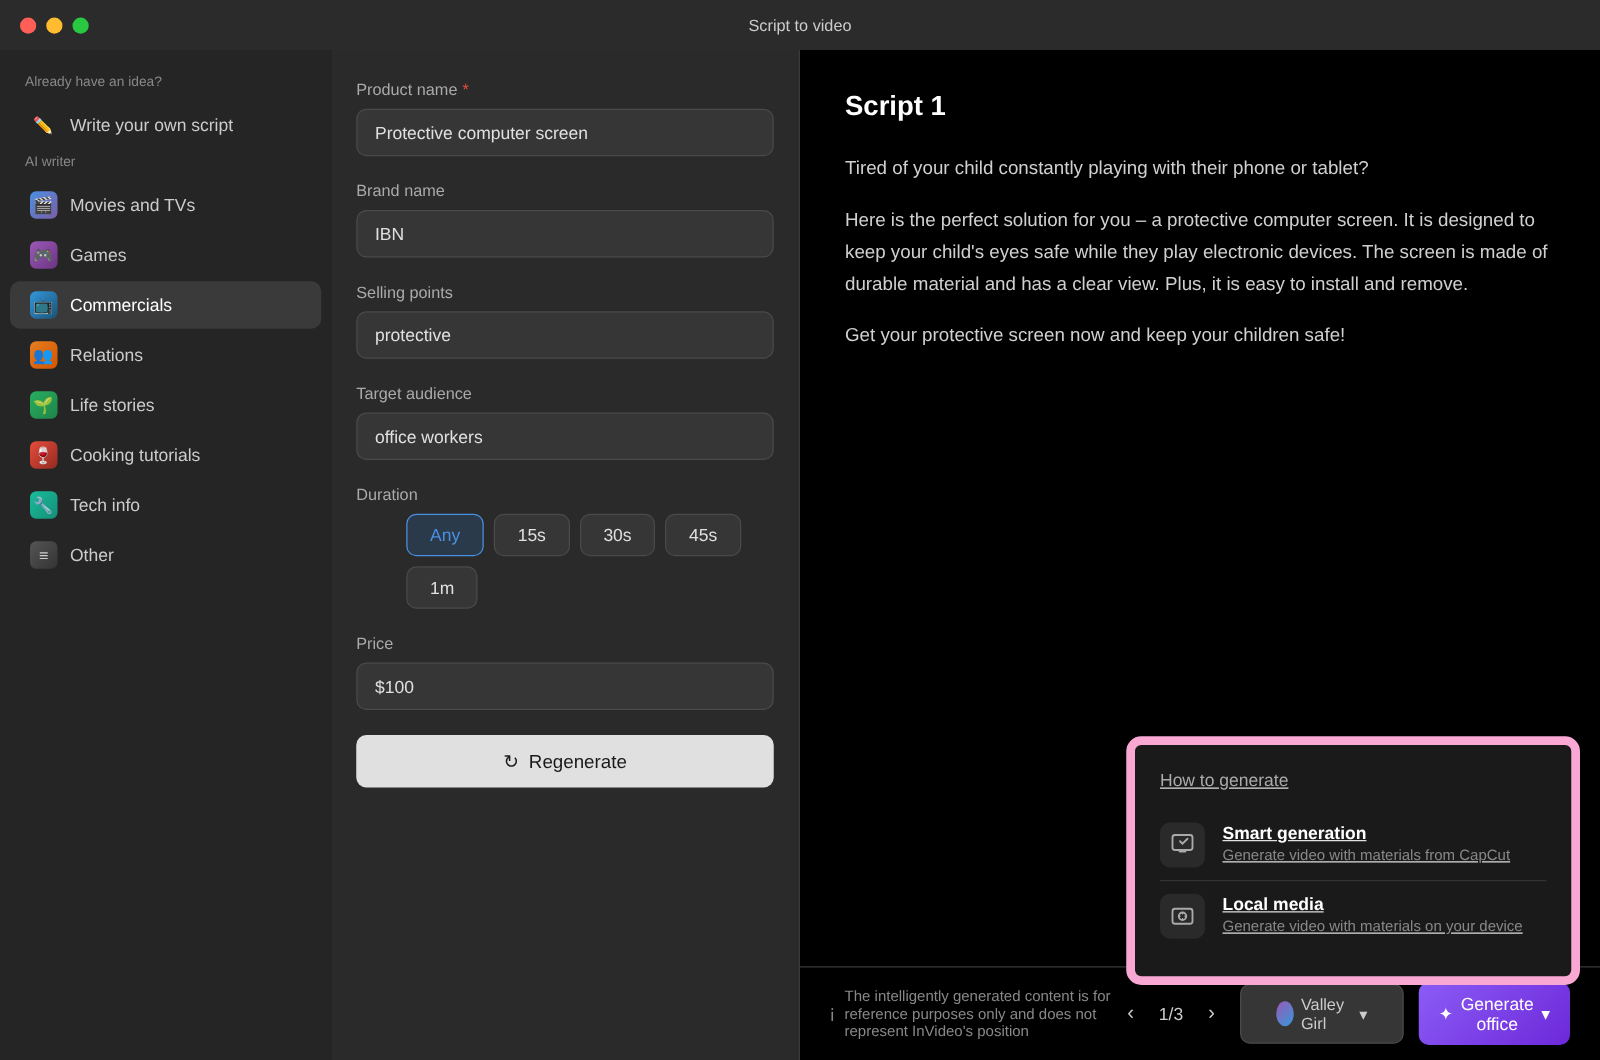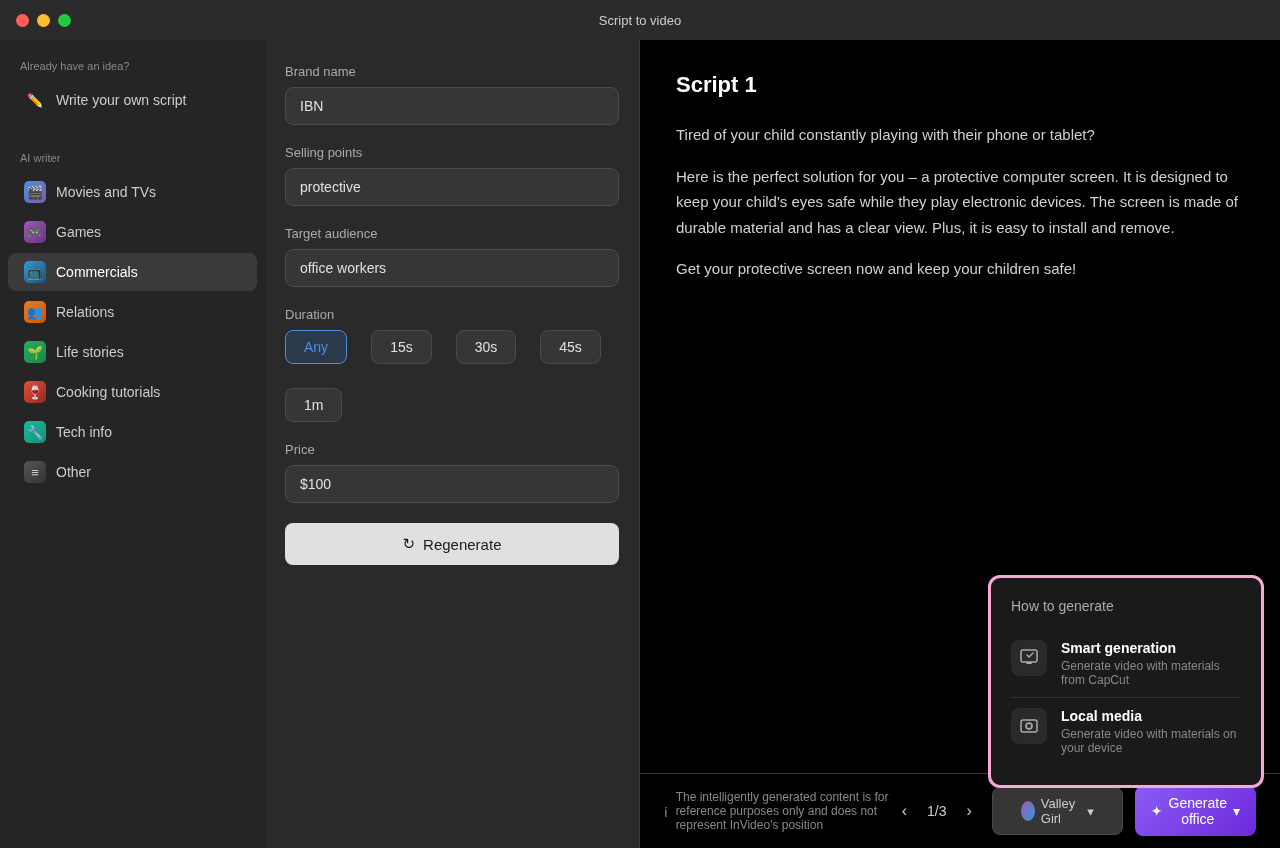--- a/index.html
+++ b/index.html
@@ -86,21 +86,21 @@
     .icon-pencil { color: #aaa; }
     .icon-movies { background: linear-gradient(135deg, #4a90e2, #7b5ea7); }
     .icon-games { background: linear-gradient(135deg, #9b59b6, #6c3483); }
     .icon-commercials { background: linear-gradient(135deg, #3498db, #1a5276); }
     .icon-relations { background: linear-gradient(135deg, #e67e22, #d35400); }
     .icon-life { background: linear-gradient(135deg, #27ae60, #1e8449); }
     .icon-cooking { background: linear-gradient(135deg, #e74c3c, #922b21); }
     .icon-tech { background: linear-gradient(135deg, #1abc9c, #148f77); }
     .icon-other { background: linear-gradient(135deg, #555, #333); }
     .sidebar-ai-label {
-      margin-top: 32px;
+      margin-top: 4px;
     }
     
     .main-content {
       flex: 1;
       display: flex;
       overflow: hidden;
     }
     .form-panel {
       width: 375px;
       background: #2a2a2a;
@@ -129,21 +129,22 @@
       border: 1px solid #4a4a4a;
       border-radius: 8px;
       padding: 10px 14px;
       color: #e0e0e0;
       font-size: 14px;
       outline: none;
     }
     .duration-buttons {
       display: flex;
       flex-wrap: wrap;
-      gap: 24px;
+      gap: 8px;
+      margin-left: 40px;
     }
     .duration-btn {
       background: #363636;
       border: 1px solid #4a4a4a;
       border-radius: 8px;
       padding: 8px 18px;
       color: #e0e0e0;
       font-size: 14px;
       cursor: pointer;
     }
@@ -263,26 +264,27 @@
       cursor: pointer;
       display: flex;
       align-items: center;
       gap: 6px;
     }
     
     .popup-overlay {
       position: absolute;
       bottom: 60px;
       right: 16px;
-      width: 276px;
+      width: 363px;
       background: #1a1a1a;
-      border: 3px solid #f9a8d4;
+      border: 7px solid #f9a8d4;
       border-radius: 12px;
       padding: 20px;
       z-index: 100;
+      text-decoration: underline;
     }
     .popup-title {
       font-size: 14px;
       color: #aaa;
       margin-bottom: 16px;
     }
     .popup-option {
       display: flex;
       align-items: flex-start;
       gap: 14px;
@@ -367,20 +369,27 @@
     </div>
     <div class="sidebar-item">
       <div class="sidebar-item-icon icon-other">≡</div>
       <span>Other</span>
     </div>
   </div>
 
   <div class="main-content">
 
     <div class="form-panel">
+      <div class="form-group">
+        <div class="form-label">
+          <span>Product name</span>
+          <span class="required-star">*</span>
+        </div>
+        <input class="form-input" type="text" value="Protective computer screen" style="">
+      </div>
 
       <div class="form-group">
         <div class="form-label">Brand name</div>
         <input class="form-input" type="text" value="IBN" style="">
       </div>
 
       <div class="form-group">
         <div class="form-label">Selling points</div>
         <input class="form-input" type="text" value="protective" style="">
       </div>

